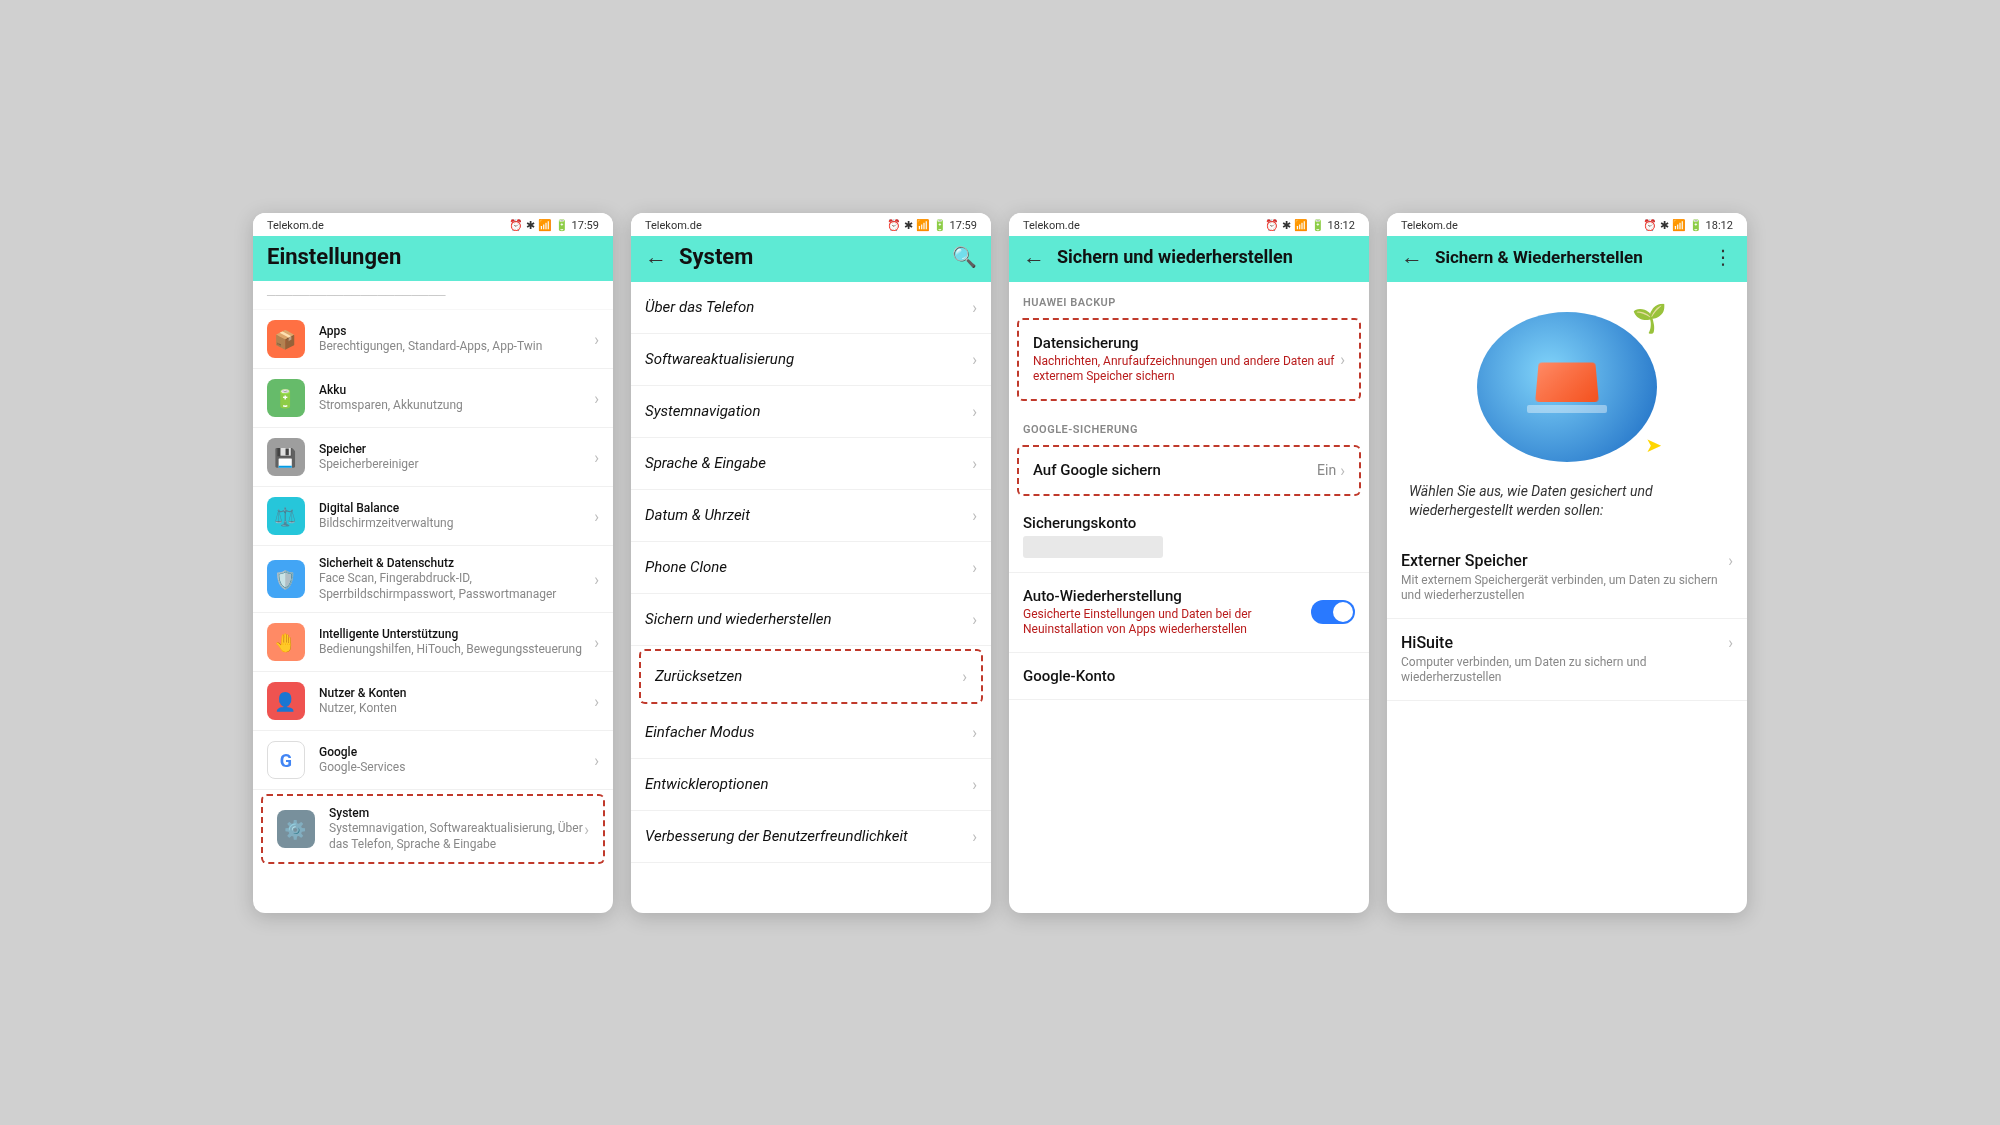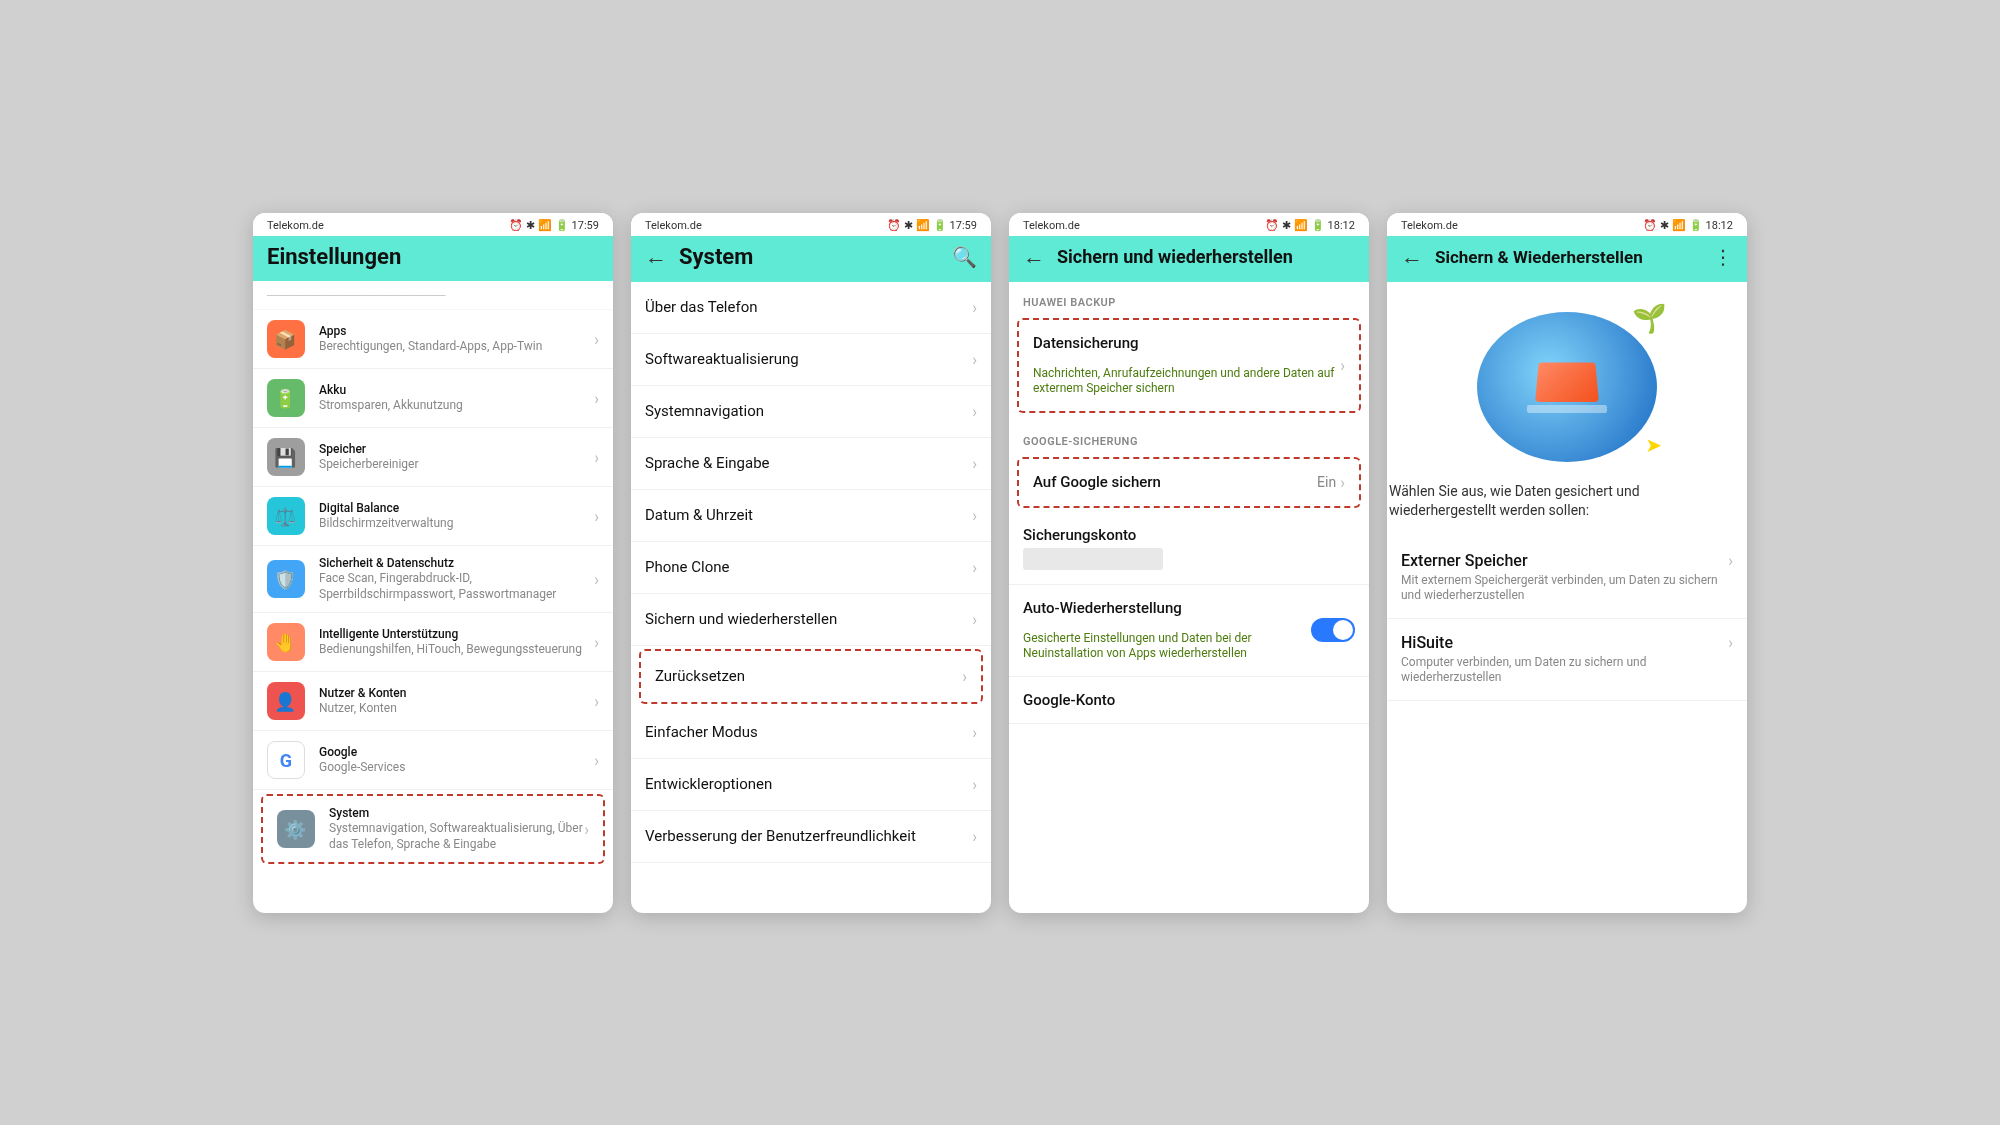--- a/index.html
+++ b/index.html
@@ -95,40 +95,40 @@
     .system-list { flex: 1; overflow: hidden; }
     .system-item {
       display: flex;
       align-items: center;
       padding: 16px 14px;
       border-bottom: 1px solid #f0f0f0;
       cursor: pointer;
       font-size: 15px;
       color: #111;
     }
-    .system-item-label { flex: 1; }
+    .system-item-label { flex: 1; font-style: italic; }
 
     
     .backup-section-label {
       font-size: 11px;
       color: #888;
       font-weight: 600;
       padding: 14px 14px 6px;
       letter-spacing: 0.5px;
     }
     .backup-item {
       display: flex;
       align-items: center;
       padding: 14px 14px;
       border-bottom: 1px solid #f0f0f0;
       cursor: pointer;
     }
     .backup-item-text { flex: 1; }
     .backup-item-title { font-size: 15px; color: #111; font-weight: 500; }
-    .backup-item-subtitle { font-size: 12px; color: #4d7c0f; margin-top: 14px; line-height: 1.3; }
+    .backup-item-subtitle { font-size: 12px; color: #b91c1c; margin-top: 2px; line-height: 1.3; }
     .backup-value { font-size: 14px; color: #888; margin-right: 4px; }
     .toggle-on {
       width: 44px;
       height: 24px;
       background: #2979ff;
       border-radius: 12px;
       position: relative;
       display: flex;
       align-items: center;
     }
@@ -151,22 +151,23 @@
 
     
     .restore-illustration {
       display: flex;
       justify-content: center;
       padding: 30px 14px 20px;
     }
     .restore-desc {
       font-size: 14px;
       color: #333;
-      padding: 0 2px 16px;
+      padding: 0 22px 16px;
       line-height: 1.4;
+      font-style: italic;
     }
     .restore-option {
       display: flex;
       align-items: flex-start;
       padding: 14px 14px;
       border-bottom: 1px solid #f0f0f0;
       cursor: pointer;
     }
     .restore-option-text { flex: 1; }
     .restore-option-title { font-size: 16px; color: #111; font-weight: 500; }

